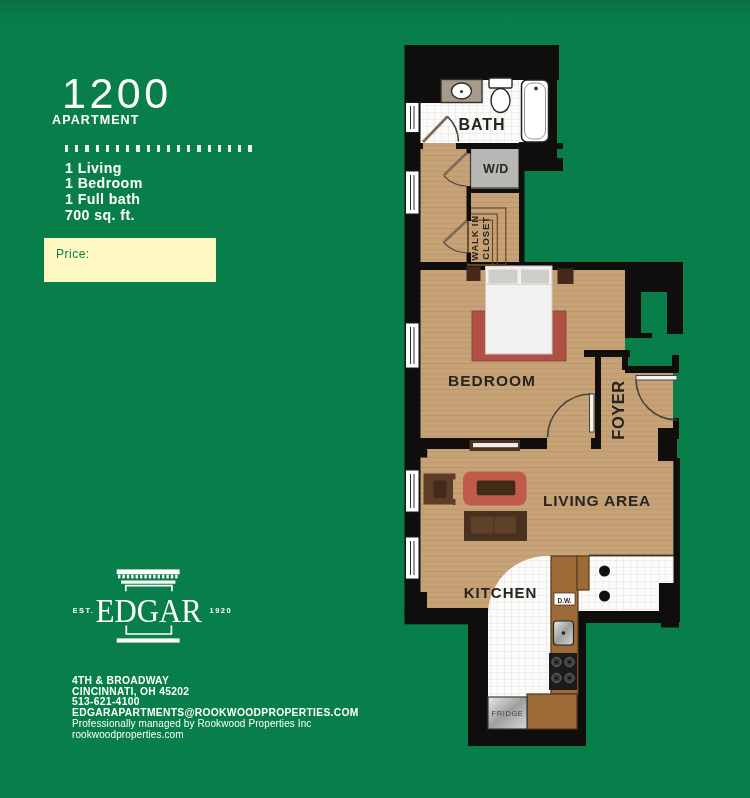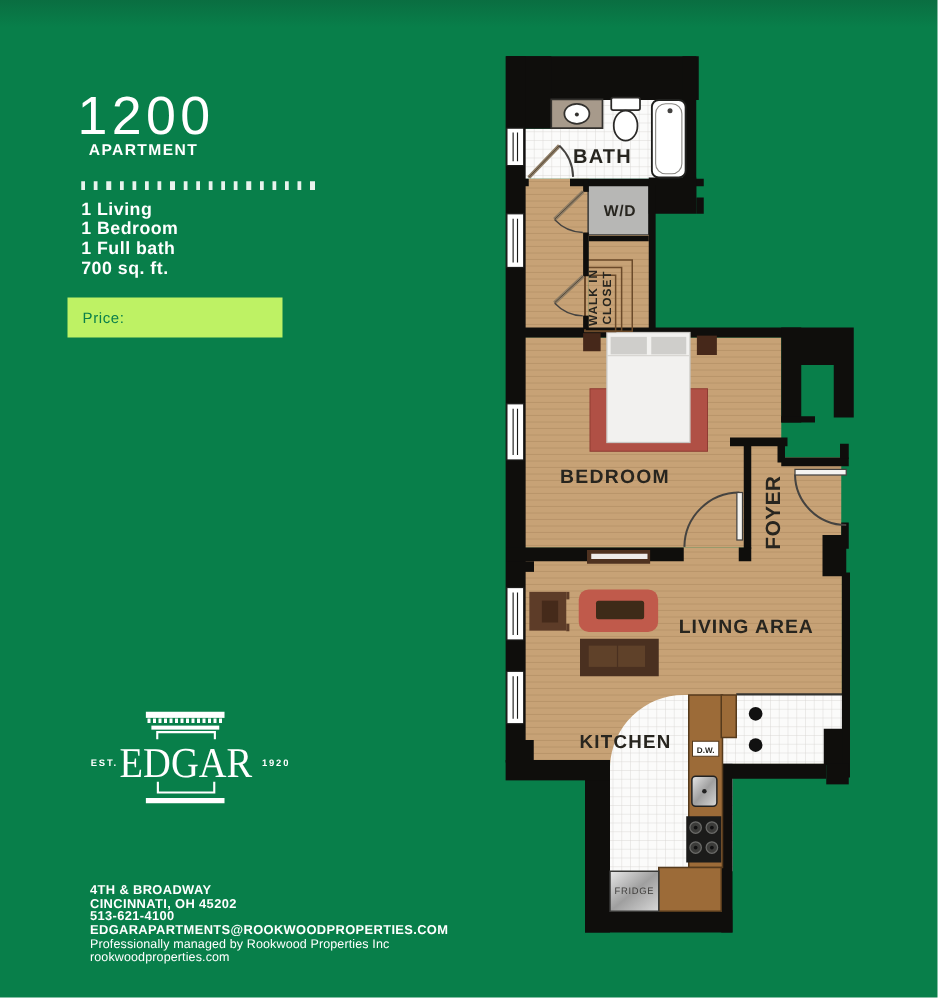--- a/index.html
+++ b/index.html
@@ -1,24 +1,24 @@
 <!DOCTYPE html>
 <html><head>
 <meta charset="utf-8">
 <style>
 html,body{margin:0;padding:0;width:750px;height:798px;overflow:hidden;}
 body{background:linear-gradient(180deg,#0a6e41 0px,#087f4a 22px);font-family:"Liberation Sans",sans-serif;position:relative;}
 #num{position:absolute;left:62px;top:69px;font-size:43px;letter-spacing:3.5px;color:#fff;font-weight:500;}
-#apt{position:absolute;left:71px;top:112.5px;font-size:12.5px;font-weight:bold;letter-spacing:1.1px;color:#fff;}
+#apt{position:absolute;left:52px;top:112.5px;font-size:12.5px;font-weight:bold;letter-spacing:1.1px;color:#fff;}
 #dash{position:absolute;left:65px;top:144.5px;width:200px;height:7px;line-height:0;}
 #dash i{display:inline-block;width:3.2px;height:7px;background:#e9f3ed;margin-right:7px;}
 #info{position:absolute;left:65px;top:160.5px;font-size:14.2px;line-height:15.9px;color:#fff;letter-spacing:0.4px;font-weight:bold;}
-#price{position:absolute;left:54px;top:238px;width:172px;height:32px;background:#bef264;}
+#price{position:absolute;left:44px;top:238px;width:172px;height:44px;background:#fef9c3;}
 #price span{position:absolute;left:12px;top:9px;color:#0a7f4a;font-size:12px;letter-spacing:0.5px;}
-#addr{position:absolute;left:72px;top:676px;font-size:10.3px;line-height:10.7px;color:#fff;font-weight:bold;letter-spacing:0.3px;white-space:nowrap;margin-top:32px;}
+#addr{position:absolute;left:72px;top:676px;font-size:10.3px;line-height:10.7px;color:#fff;font-weight:bold;letter-spacing:0.3px;white-space:nowrap;}
 #addr .n{font-weight:normal;letter-spacing:0.1px;font-size:10px;}
 #logo{position:absolute;left:60px;top:563px;}
 #plan{position:absolute;left:0;top:0;}
 </style>
 </head>
 <body>
 <div id="num">1200</div>
 <div id="apt">APARTMENT</div>
 <div id="dash"><i></i><i></i><i></i><i></i><i></i><i></i><i></i><i></i><i></i><i></i><i></i><i></i><i></i><i></i><i></i><i></i><i></i><i></i><i></i></div>
 <div id="info">1 Living<br>1 Bedroom<br>1 Full bath<br>700 sq. ft.</div>

